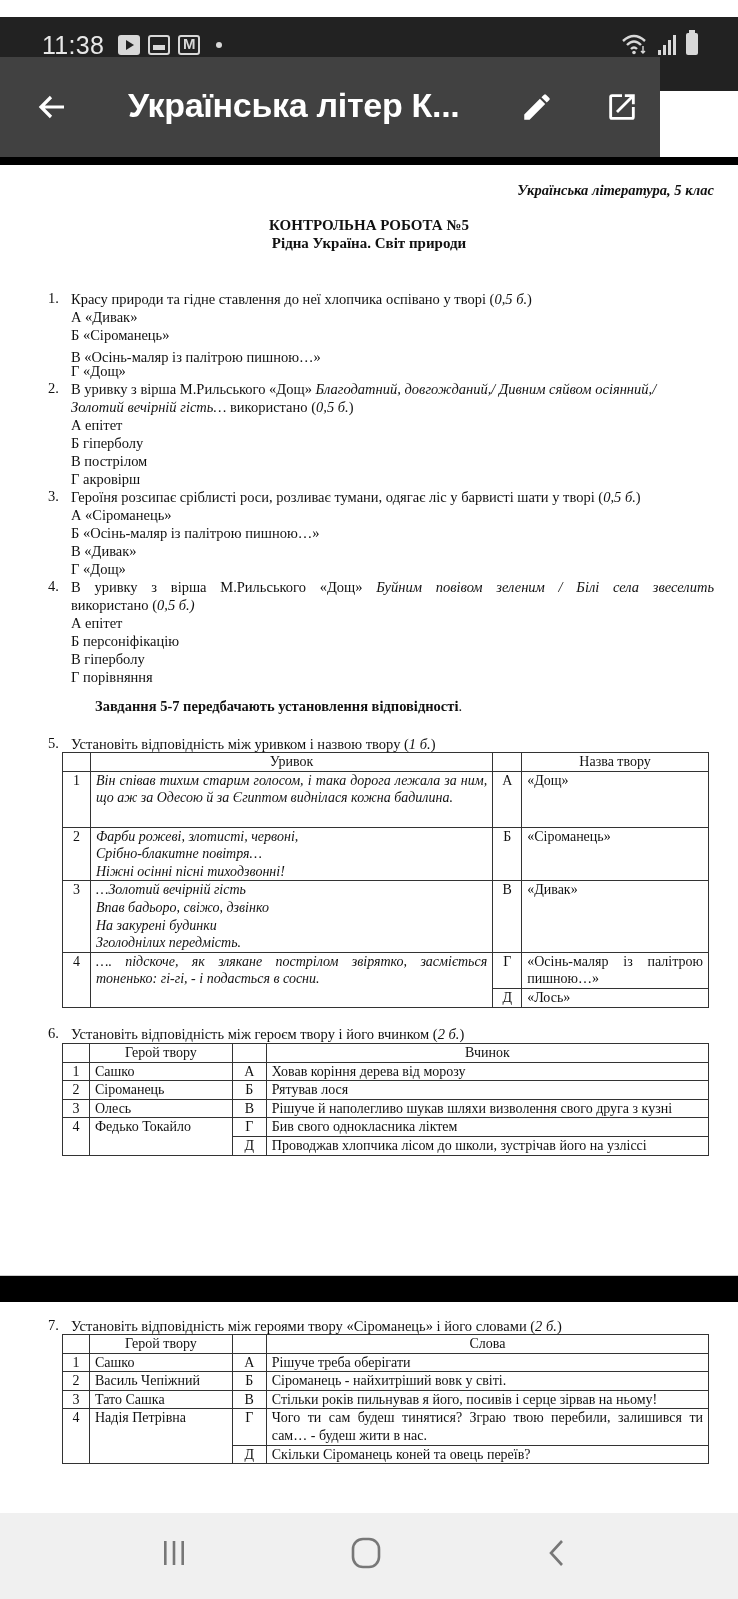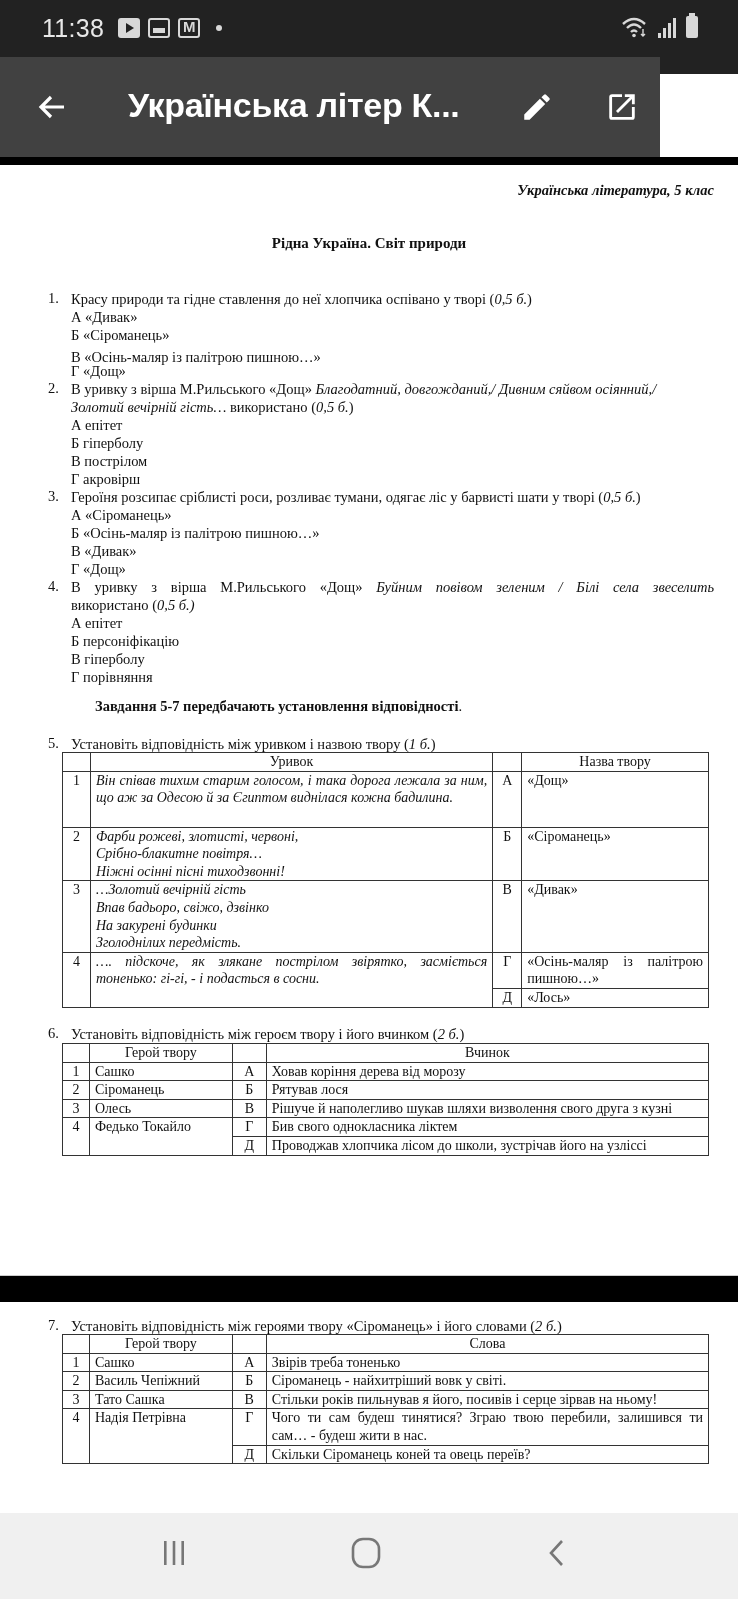--- a/index.html
+++ b/index.html
@@ -1,20 +1,20 @@
 <!DOCTYPE html>
 <html><head>
 <meta charset="utf-8">
 <style>
   * { box-sizing: border-box; margin: 0; padding: 0; }
   html, body { width: 738px; height: 1599px; overflow: hidden; background: #ffffff; }
   body { position: relative; font-family: "Liberation Serif", serif; color: #111; }
 
   
-  .status-bar { position: absolute; left: 0; top: 0; width: 738px; height: 74px; background: #222222; color: #e8e8e8; font-family: "Liberation Sans", sans-serif; padding-left: 39px; }
+  .status-bar { position: absolute; left: 0; top: 17px; width: 738px; height: 74px; background: #222222; color: #e8e8e8; font-family: "Liberation Sans", sans-serif; padding-left: 39px; }
   .status-time { position: absolute; left: 42px; top: 14px; font-size: 25px; letter-spacing: 0.3px; }
   .status-icons-left { position: absolute; left: 118px; top: 18px; display: flex; gap: 8px; align-items: center; }
   .si { display: inline-block; width: 22px; height: 20px; border-radius: 3px; background: #d8d8d8; position: relative; }
   .si.play::after { content: ""; position: absolute; left: 8px; top: 5px; border-left: 8px solid #222; border-top: 5px solid transparent; border-bottom: 5px solid transparent; }
   .si.gallery { background: transparent; border: 2px solid #d8d8d8; }
   .si.gallery::after { content: ""; position: absolute; left: 3px; bottom: 3px; width: 12px; height: 5px; background: #d8d8d8; }
   .si.mail { background: transparent; border: 2px solid #d8d8d8; }
   .si.mail::after { content: "M"; position: absolute; left: 3px; top: -2px; font-size: 15px; font-weight: bold; color: #d8d8d8; }
   .status-dot { width: 6px; height: 6px; border-radius: 50%; background: #d8d8d8; margin-left: 8px; }
   .status-icons-right { position: absolute; right: 40px; top: 16px; display: flex; gap: 10px; align-items: flex-end; }
@@ -119,20 +119,21 @@
       <circle cx="12" cy="5" r="2.2" fill="#fff"></circle>
         <circle cx="12" cy="12" r="2.2" fill="#fff"></circle>
         <circle cx="12" cy="19" r="2.2" fill="#fff"></circle>
     </svg>
   </div>
 </div>
 <div class="toolbar-shadow"></div>
 
 <div class="page">
   <div class="header-right">Українська література, 5 клас</div>
+  <div class="doc-title t1">КОНТРОЛЬНА РОБОТА №5</div>
   <div class="doc-title t2">Рідна Україна. Світ природи</div>
 
   <span class="qnum" style="top:125px">1.</span>
   <div class="text qtext" style="top:125px"><span>Красу природи та гідне ставлення до неї хлопчика оспівано у творі (</span><i>0,5 б.</i><span>)</span></div>
   <div class="text opt" style="top:143px">А «Дивак»</div>
   <div class="text opt" style="top:161px">Б «Сіроманець»</div>
   <div class="text opt" style="top:183px">В «Осінь-маляр із палітрою пишною…»</div>
   <div class="text opt" style="top:197px">Г «Дощ»</div>
 
   <span class="qnum" style="top:215px">2.</span>
@@ -280,21 +281,21 @@
         <tr>
       <th></th>
       <th>Герой твору</th>
       <th></th>
       <th>Слова</th>
     </tr>
     <tr>
       <td class="num">1</td>
       <td>Сашко</td>
       <td class="let">А</td>
-      <td>Звірів треба тоненько</td>
+      <td>Рішуче треба оберігати</td>
     </tr>
     <tr>
       <td class="num">2</td>
       <td>Василь Чепіжний</td>
       <td class="let">Б</td>
       <td>Сіроманець - найхитріший вовк у світі.</td>
     </tr>
     <tr>
       <td class="num">3</td>
       <td>Тато Сашка</td>

